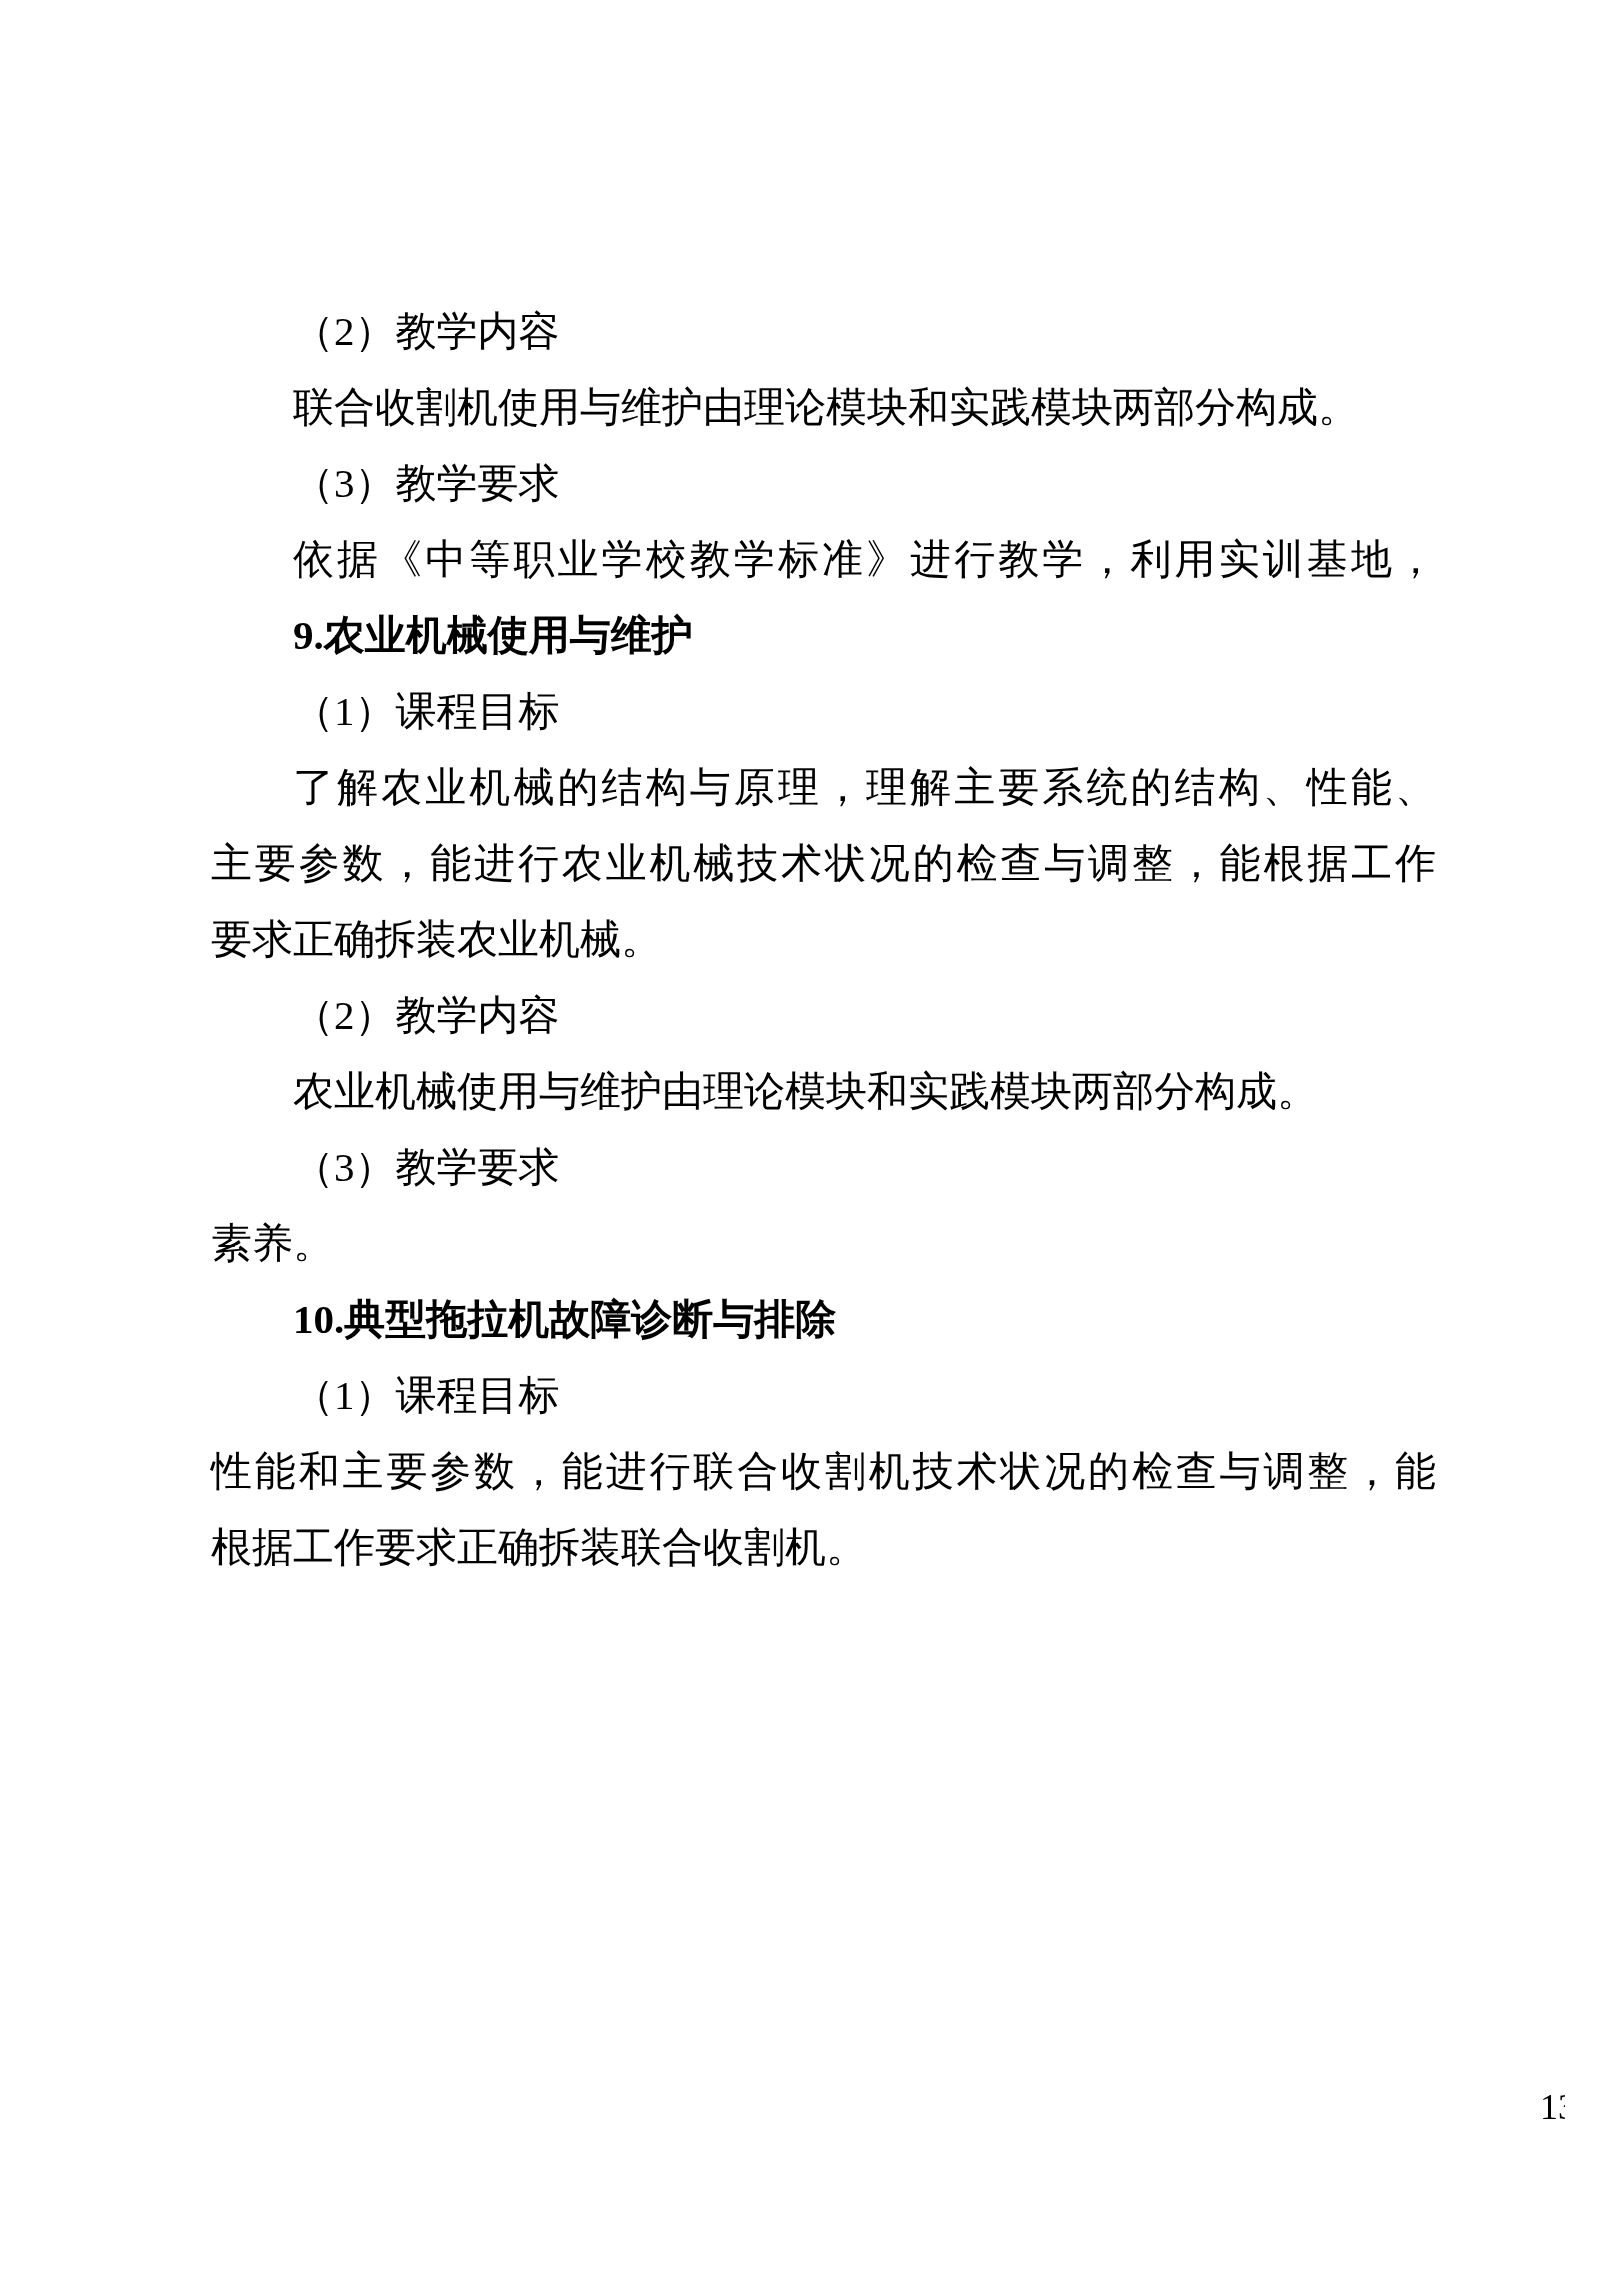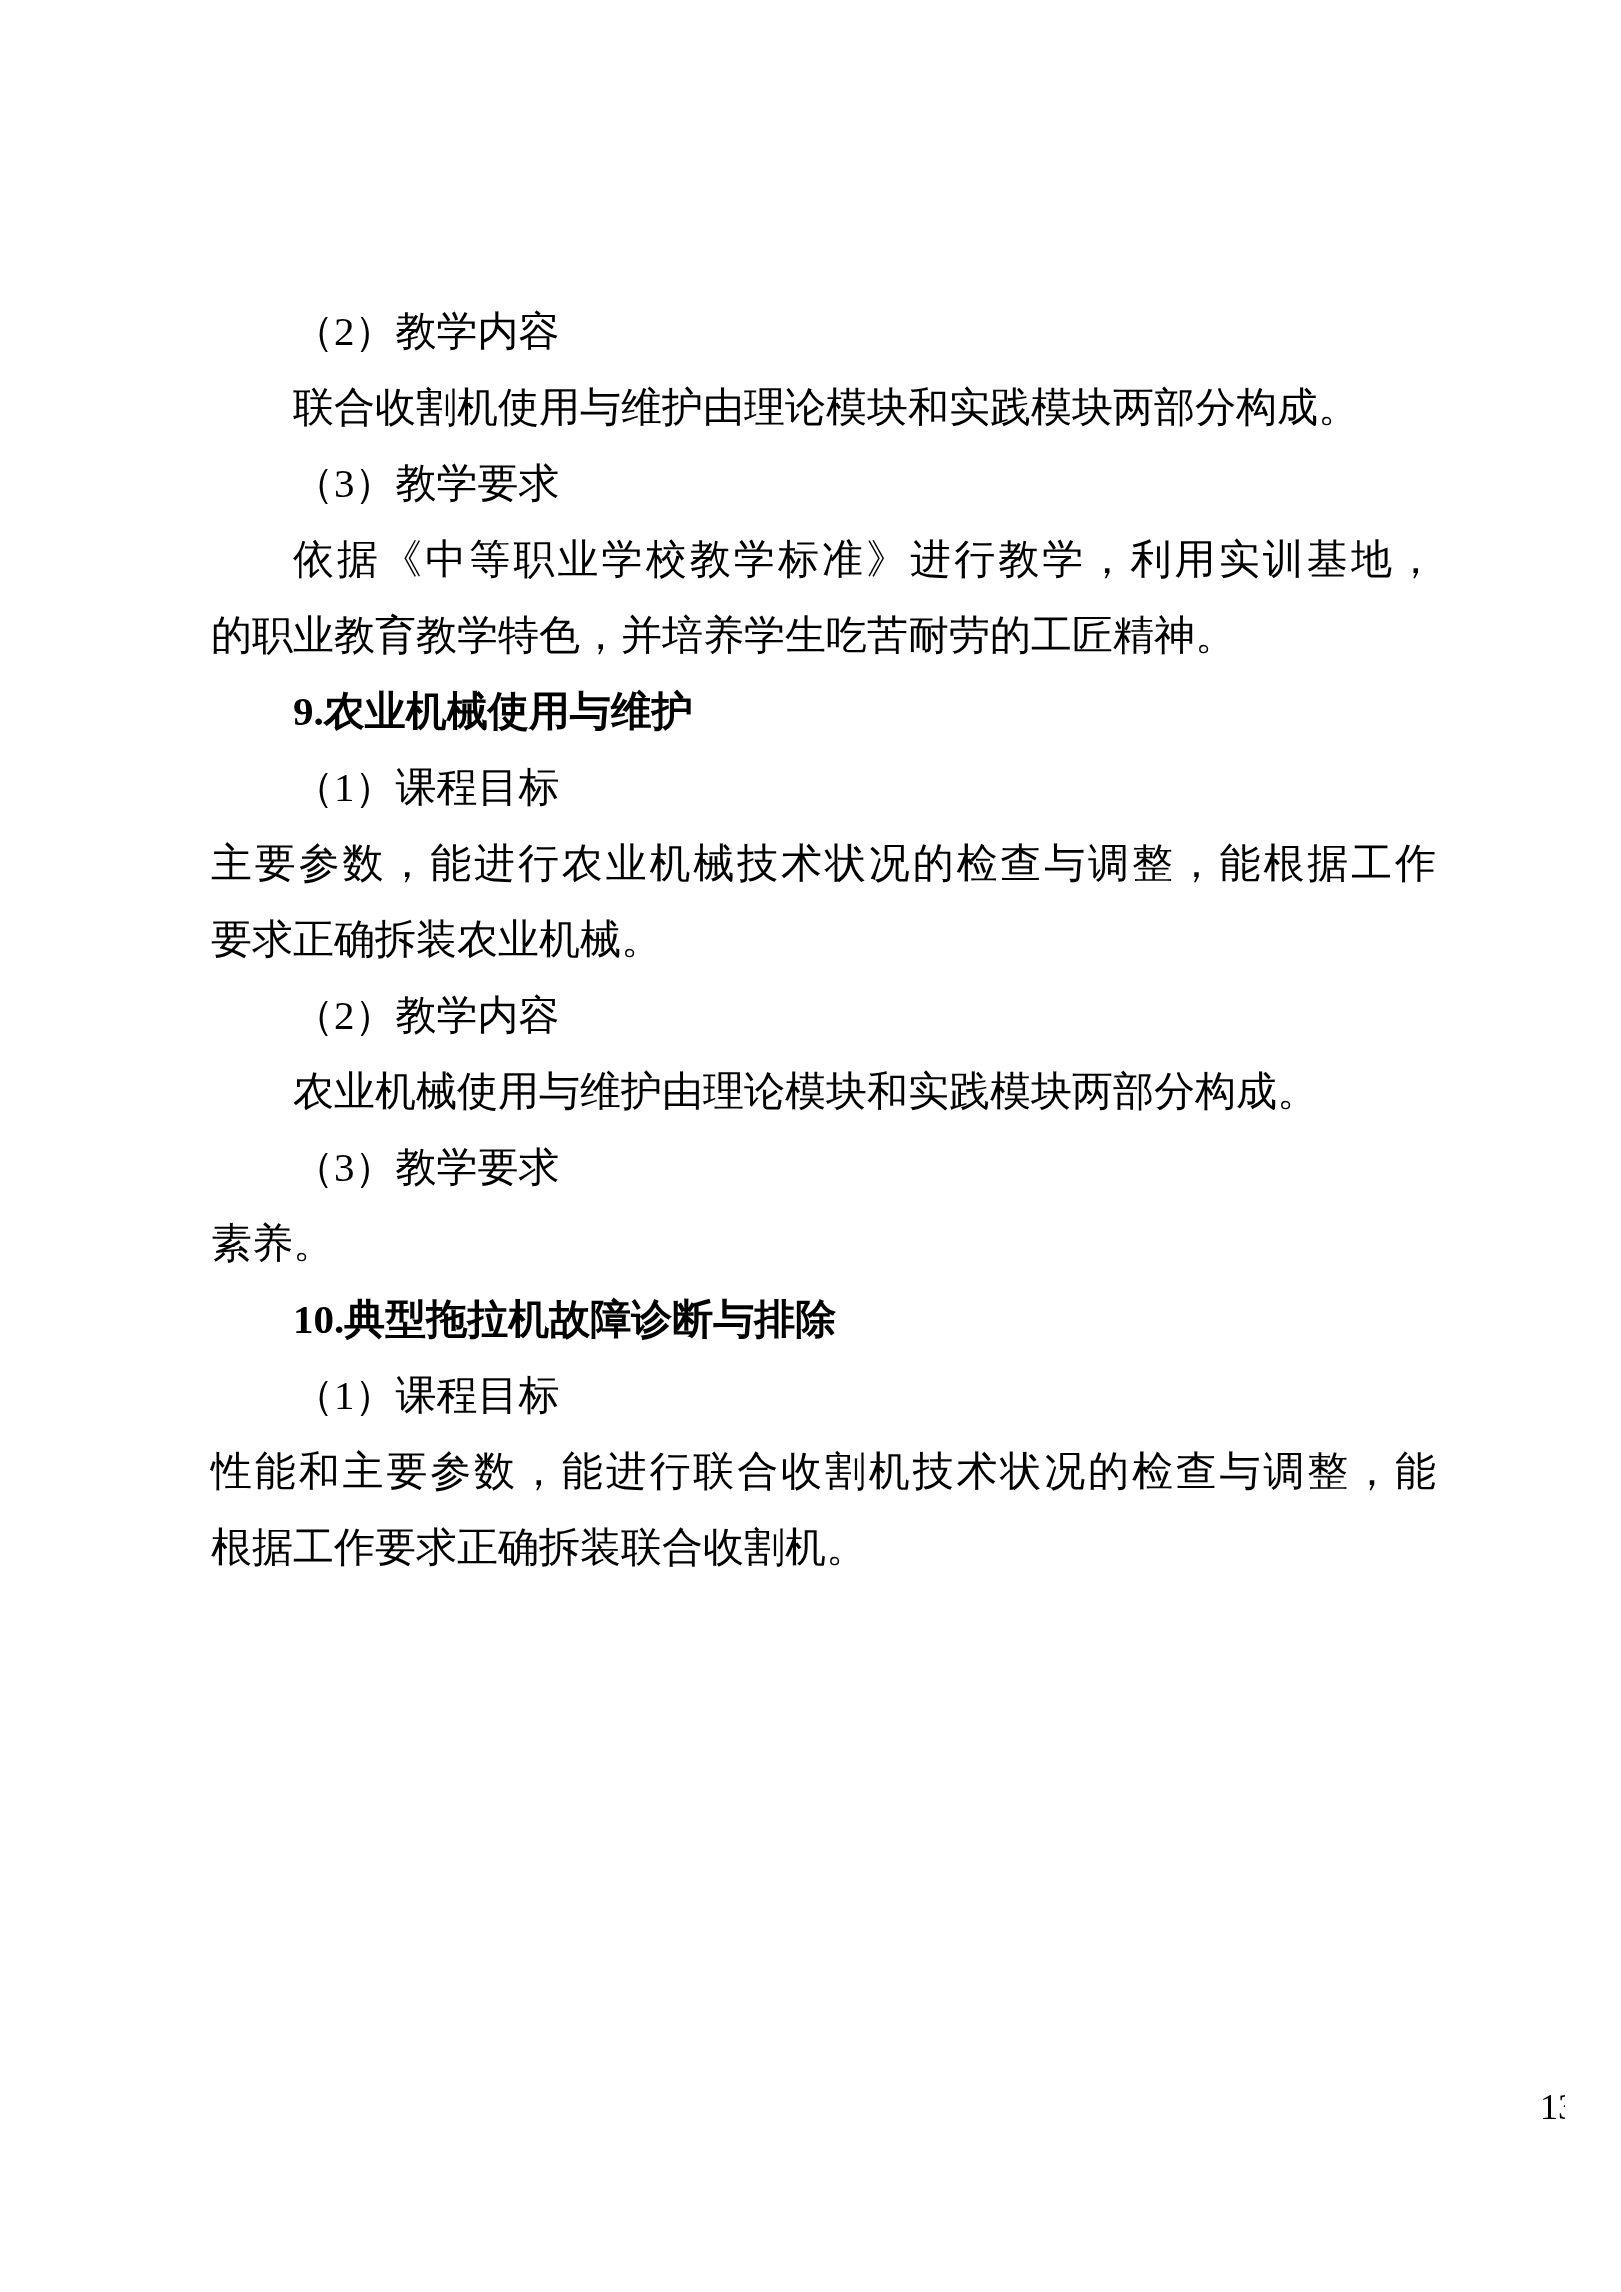--- a/index.html
+++ b/index.html
@@ -52,23 +52,23 @@
 </style>
 </head>
 <body>
 
 <div class="page">
   <div class="text-column">
     <div class="line first">（2）教学内容</div>
     <div class="line first">联合收割机使用与维护由理论模块和实践模块两部分构成。</div>
     <div class="line first">（3）教学要求</div>
     <div class="line first justify">依据《中等职业学校教学标准》进行教学，利用实训基地，</div>
-    <div class="line">的职业教育教学特色，并培养学生吃苦耐劳的工匠精神。</div>
     <div class="line first bold">9.农业机械使用与维护</div>
     <div class="line first">（1）课程目标</div>
+    <div class="line first justify">了解农业机械的结构与原理，理解主要系统的结构、性能、</div>
     <div class="line justify">主要参数，能进行农业机械技术状况的检查与调整，能根据工作</div>
     <div class="line">要求正确拆装农业机械。</div>
     <div class="line first">（2）教学内容</div>
     <div class="line first">农业机械使用与维护由理论模块和实践模块两部分构成。</div>
     <div class="line first">（3）教学要求</div>
     <div class="line">素养。</div>
     <div class="line first bold">10.典型拖拉机故障诊断与排除</div>
     <div class="line first">（1）课程目标</div>
     <div class="line justify">性能和主要参数，能进行联合收割机技术状况的检查与调整，能</div>
     <div class="line">根据工作要求正确拆装联合收割机。</div>

